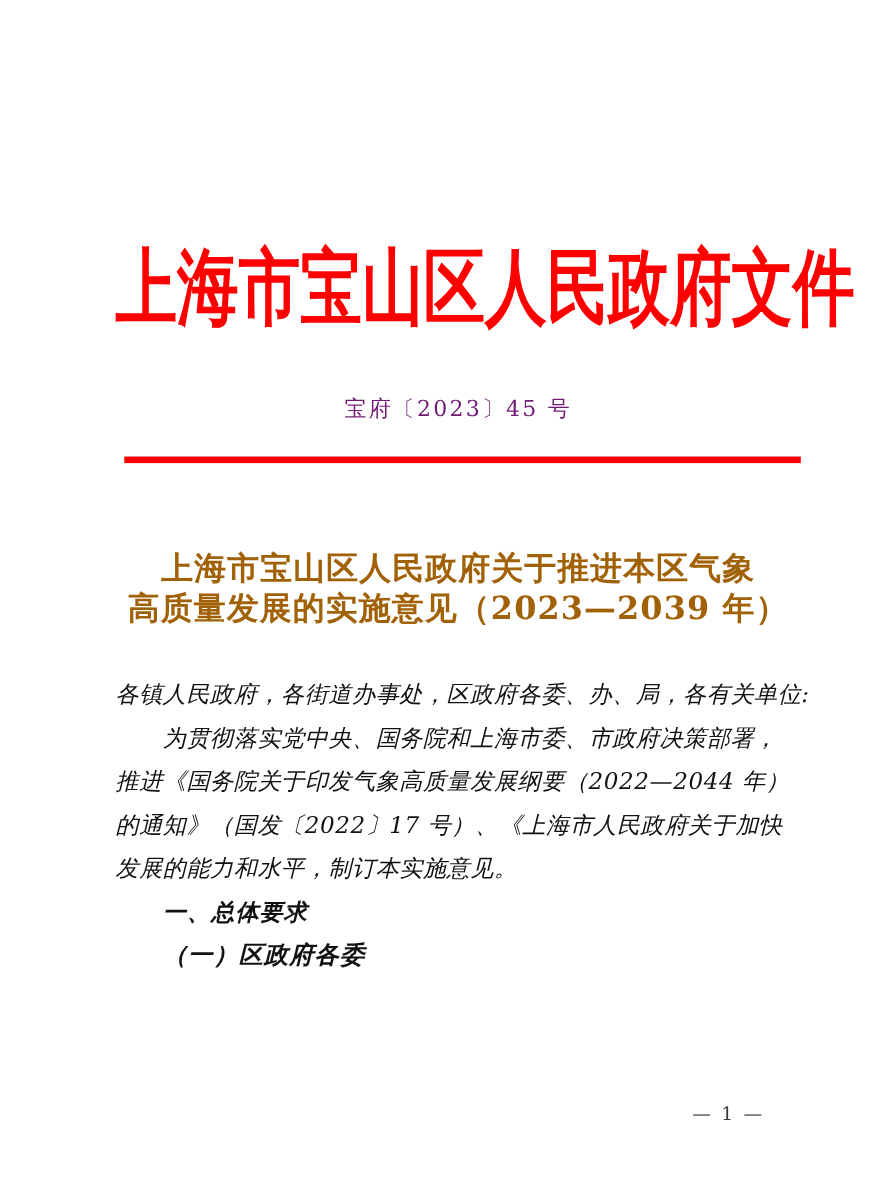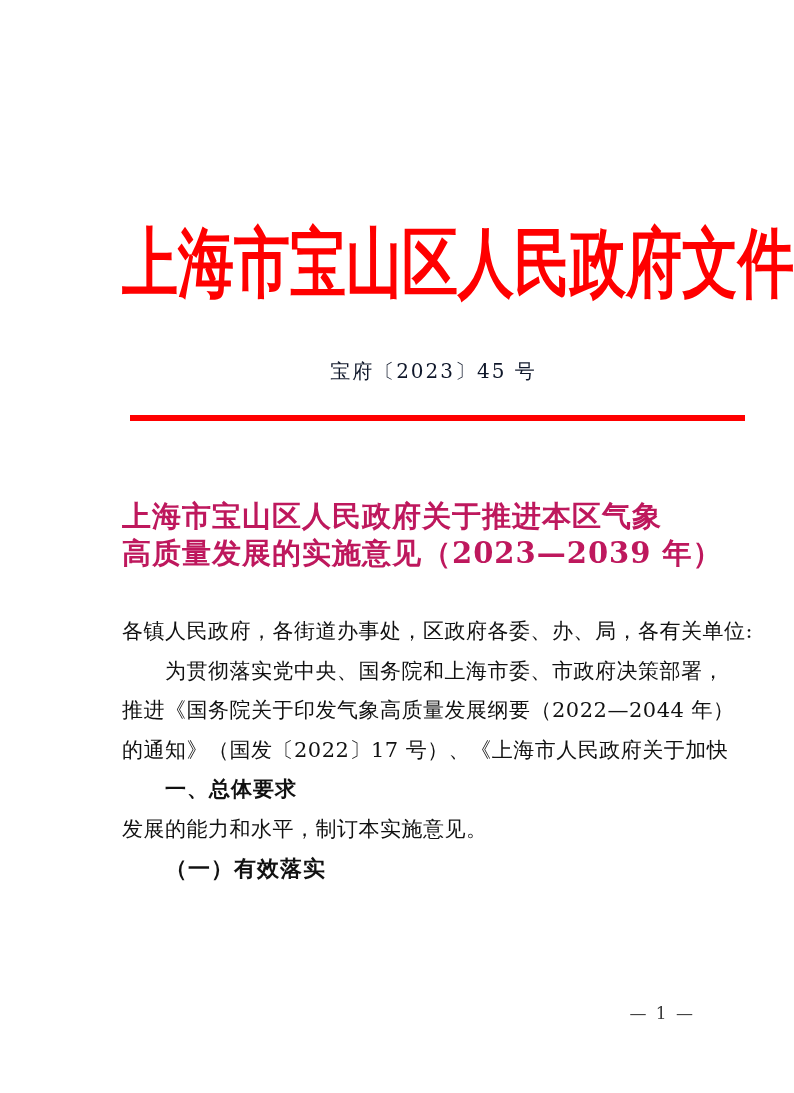--- a/index.html
+++ b/index.html
@@ -4,61 +4,63 @@
 <style>
   html,body{margin:0;padding:0;background:#fff;}
   .page{
     position:relative;
     width:794px;height:1093px;
     background:#ffffff;
     overflow:hidden;
     font-family:"DejaVu Serif","Liberation Serif",serif;
     color:#000;
   }
-  .content{position:absolute;left:122px;width:623px;top:0;height:100%;}
+  .content{position:absolute;left:105px;width:623px;top:0;height:100%;}
   .red-head{
     position:absolute;top:224px;left:0;right:0;
     text-align:center;
     font-size:56px;line-height:56px;
     font-weight:bold;
     color:#ff0000;
     transform:scaleY(1.35);
     transform-origin:top center;
     white-space:nowrap;
     letter-spacing:0px;
     font-family:"DejaVu Serif","Liberation Serif",serif;
   }
   .doc-num{
     position:absolute;top:357px;left:0;right:0;
     text-align:center;
     font-size:20px;line-height:28px;
     letter-spacing:2px;
-    color:#0f172a;
+    color:#701a75;
   }
   .red-rule{
     position:absolute;top:415px;left:8px;right:0;
     height:6px;
     background:#ff0000;
   }
   .title{
     position:absolute;top:498px;left:0;right:0;
+    text-align:center;
     font-size:29px;line-height:37px;
     font-weight:bold;
     letter-spacing:1px;
-    color:#be185d;
+    color:#a16207;
   }
   .body-text{
     position:absolute;top:612px;left:0;right:0;
     font-size:21px;
     color:#111;
   }
   .line{
     height:39.5px;line-height:39.5px;
     white-space:nowrap;
     letter-spacing:0.5px;
+    font-style:italic;
   }
   .indent{padding-left:43px;}
   .h1{
     font-family:"DejaVu Sans","Liberation Sans",sans-serif;
     font-weight:bold;
     letter-spacing:1px;
   }
   .h2{
     font-weight:bold;
     font-size:22px;
@@ -87,21 +89,21 @@
     <div class="title">
       <div>上海市宝山区人民政府关于推进本区气象</div>
       <div>高质量发展的实施意见（2023—2039 年）</div>
     </div>
 
     <div class="body-text">
       <div class="line">各镇人民政府，各街道办事处，区政府各委、办、局，各有关单位:</div>
       <div class="line indent">为贯彻落实党中央、国务院和上海市委、市政府决策部署，</div>
       <div class="line">推进《国务院关于印发气象高质量发展纲要（2022—2044 年）</div>
       <div class="line">的通知》（国发〔2022〕17 号）、《上海市人民政府关于加快</div>
+      <div class="line">发展的能力和水平，制订本实施意见。</div>
       <div class="line indent h1">一、总体要求</div>
-      <div class="line">发展的能力和水平，制订本实施意见。</div>
-      <div class="line indent h2">（一）有效落实</div>
+      <div class="line indent h2">（一）区政府各委</div>
     </div>
 
   </div>
 
   <div class="page-num">— 1 —</div>
 </div>
 
 </body></html>

